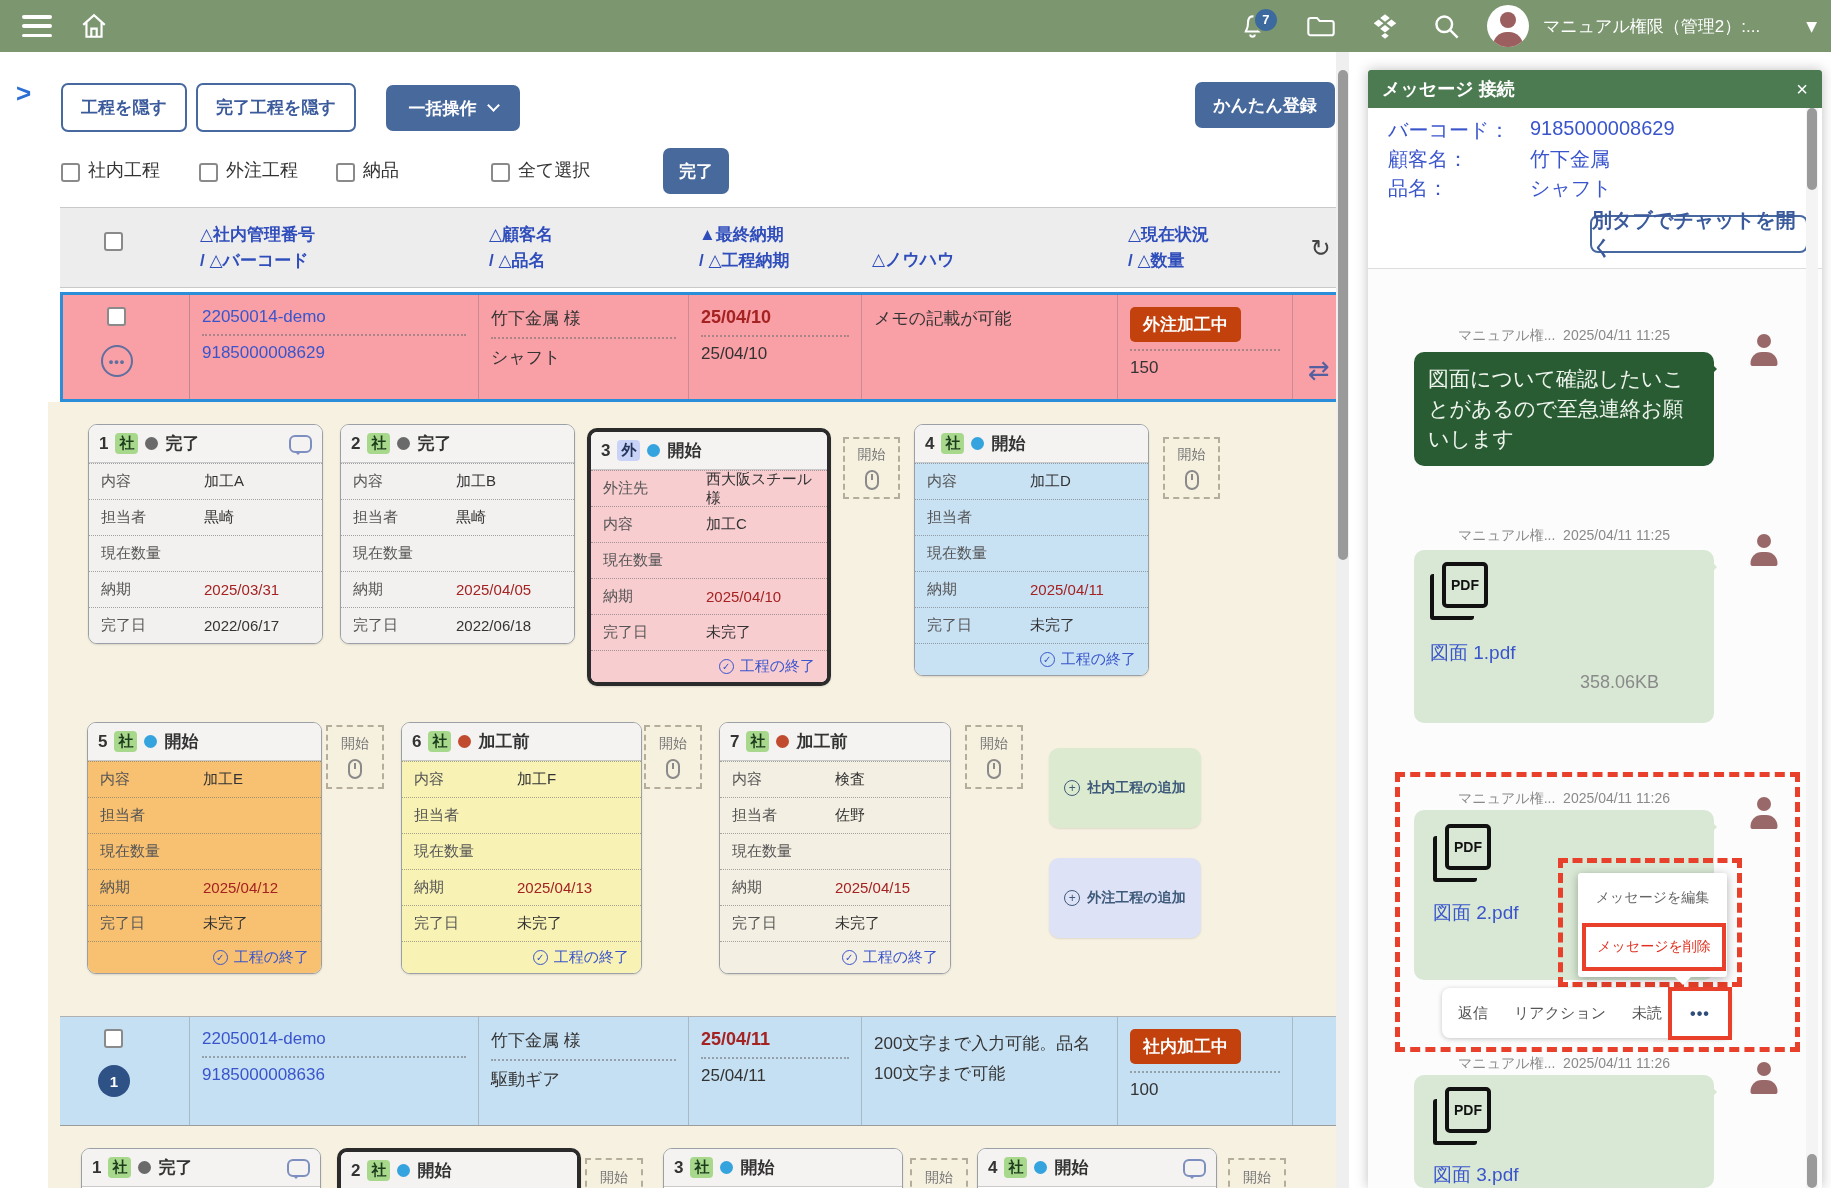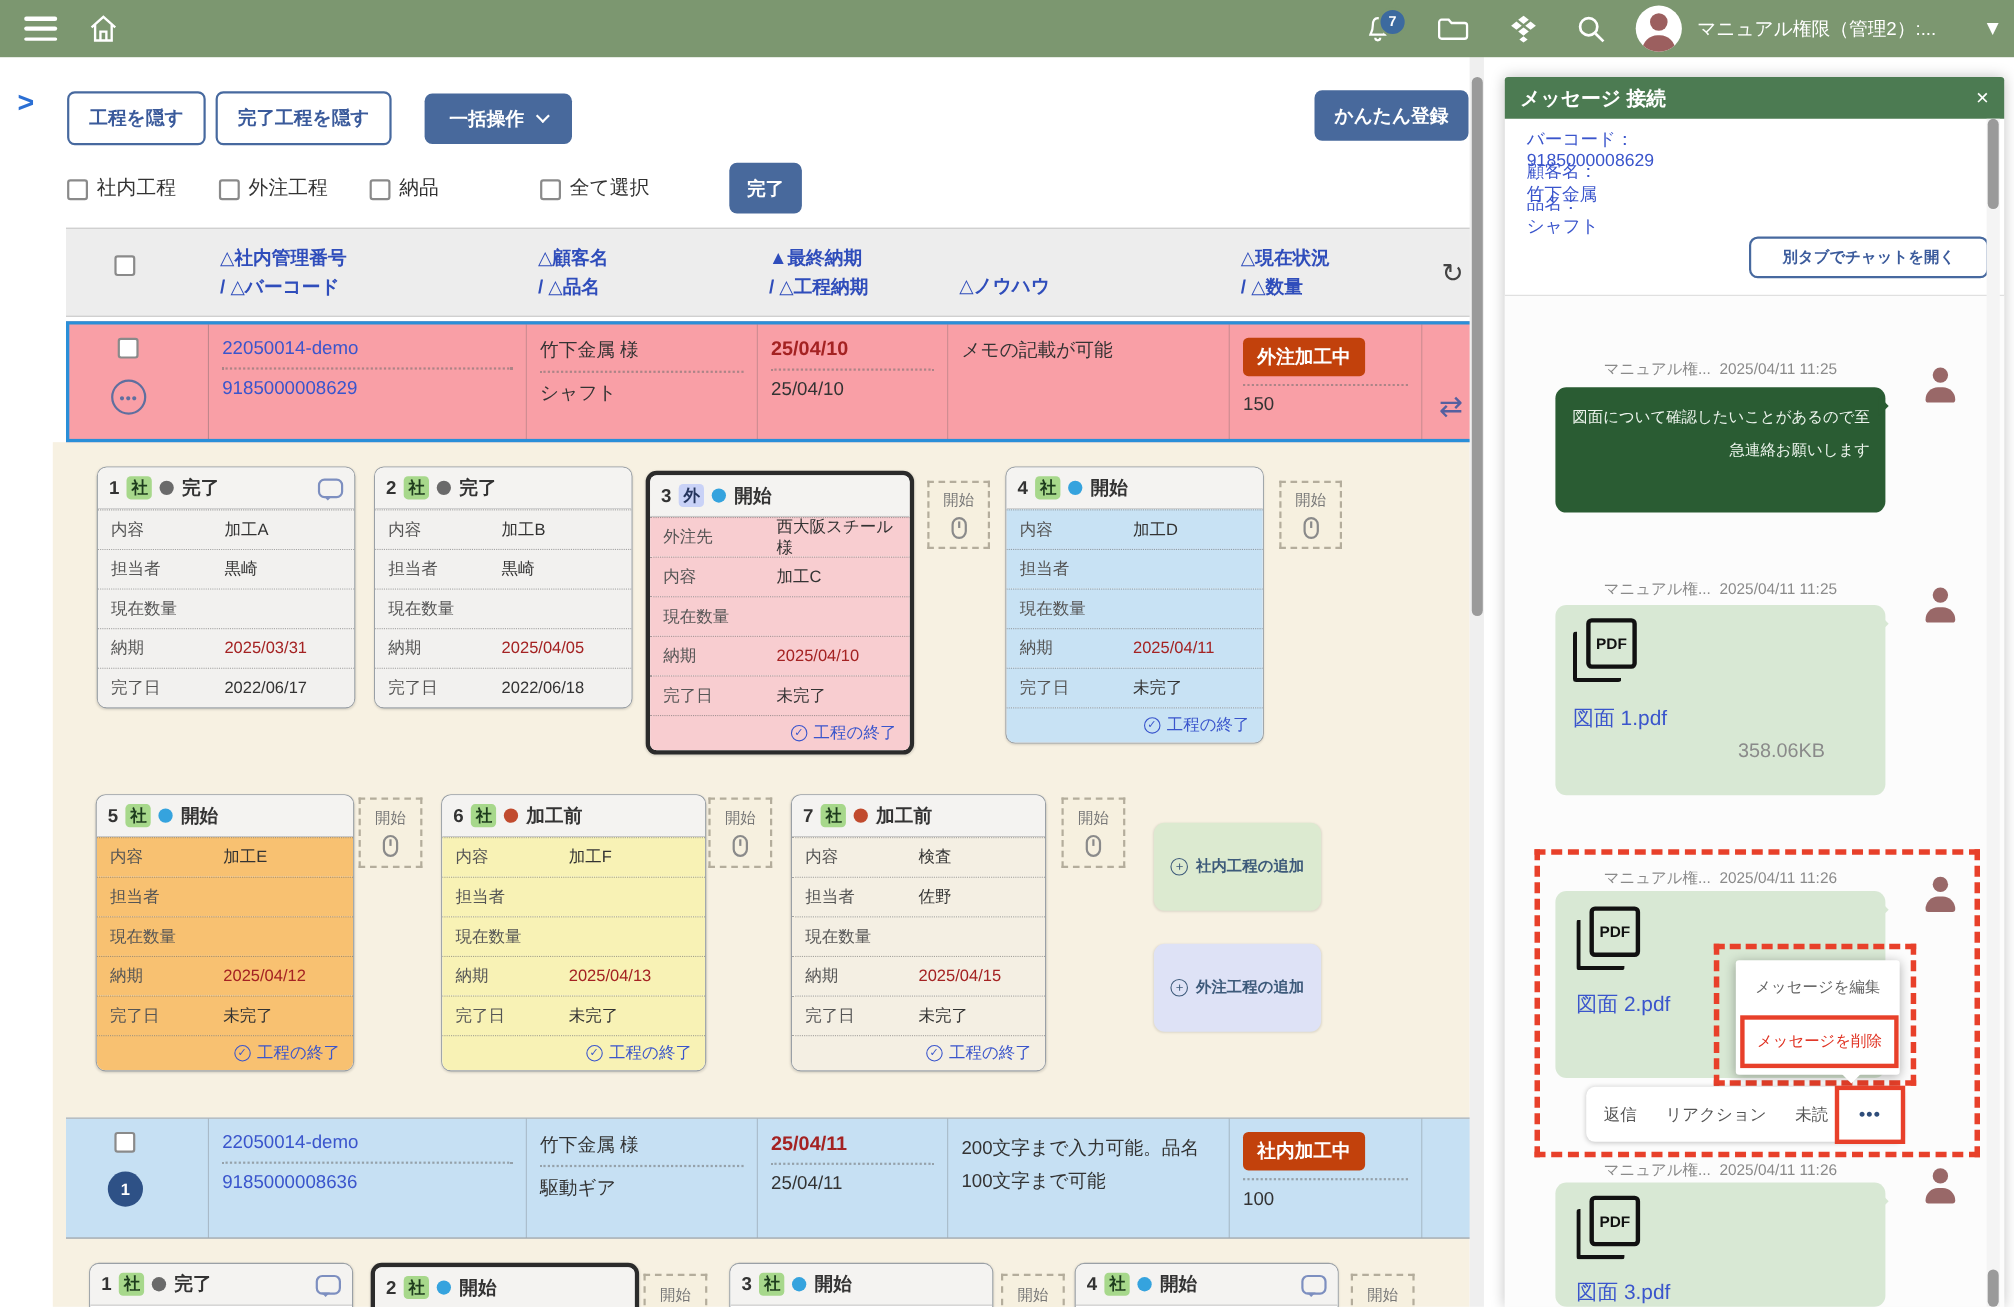--- a/index.html
+++ b/index.html
@@ -88,28 +88,28 @@
 .add-lav{background:#dee2f6;}
 .plus{width:16px;height:16px;border:1.5px solid #3d5a7a;border-radius:50%;font-size:12px;display:flex;align-items:center;justify-content:center;font-weight:normal;}
 
 .sbtrack{background:#efefef;}
 .sbthumb{background:#9a9a9a;border-radius:6px;}
 
 .panel{left:1368px;top:70px;width:454px;height:1118px;background:#fff;box-shadow:0 0 12px rgba(0,0,0,.25);z-index:40;}
 .panel-h{left:1368px;top:70px;width:454px;height:38px;background:#4c7b52;color:#fff;display:flex;align-items:center;
   padding:0 14px;font-size:18px;font-weight:bold;border-radius:3px 3px 0 0;z-index:41;}
 .panel-x{margin-left:auto;font-size:20px;cursor:pointer;font-weight:normal;}
-.inforow{display:flex;font-size:16px;color:#3a55cc;z-index:41;flex-direction:column;}
+.inforow{display:flex;font-size:20px;color:#3a55cc;z-index:41;}
 .inforow .il{width:142px;flex:none;}
-.openbtn{border:2px solid #47699f;border-radius:8px;background:#fff;color:#3a5a9b;font-size:14px;font-weight:bold;
+.openbtn{border:2px solid #47699f;border-radius:8px;background:#fff;color:#3a5a9b;font-size:20px;font-weight:bold;
   display:flex;align-items:center;justify-content:center;cursor:pointer;z-index:41;}
 .chatarea{left:1368px;top:268px;width:454px;height:920px;background:#fcfcfc;border-top:1px solid #ddd;z-index:40;}
 .sender{font-size:14px;color:#8a8a8a;z-index:42;}
 .msgbubble{position:absolute;border-radius:10px;z-index:42;}
-.mb-dark{background:#2a5c33;color:#eef5ee;font-size:14px;line-height:30px;padding:12px 14px;text-align:right;}
+.mb-dark{background:#2a5c33;color:#eef5ee;font-size:21px;line-height:30px;padding:12px 14px;}
 .mb-light{background:#d8e8d4;}
 .tailr{position:absolute;right:-12px;top:8px;width:0;height:0;border:9px solid transparent;}
 .person{position:absolute;width:34px;height:34px;z-index:43;}
 .person .head{position:absolute;left:50%;top:0;transform:translateX(-50%);width:14px;height:14px;border-radius:50%;background:#996868;}
 .person .bod{position:absolute;left:50%;bottom:2px;transform:translateX(-50%);width:27px;height:14px;border-radius:13px 13px 3px 3px;background:#996868;}
 .pdficon{position:absolute;width:58px;height:58px;z-index:43;}
 .pdf-back{position:absolute;left:0;bottom:0;width:44px;height:46px;border-left:4px solid #111;border-bottom:4px solid #111;border-radius:3px;}
 .pdf-front{position:absolute;right:0;top:0;width:46px;height:46px;border:4px solid #111;border-radius:5px;
   display:flex;align-items:center;justify-content:center;font-weight:bold;font-size:14px;color:#111;}
 .filelink{position:absolute;color:#3a55cc;font-size:19px;cursor:pointer;z-index:43;}

